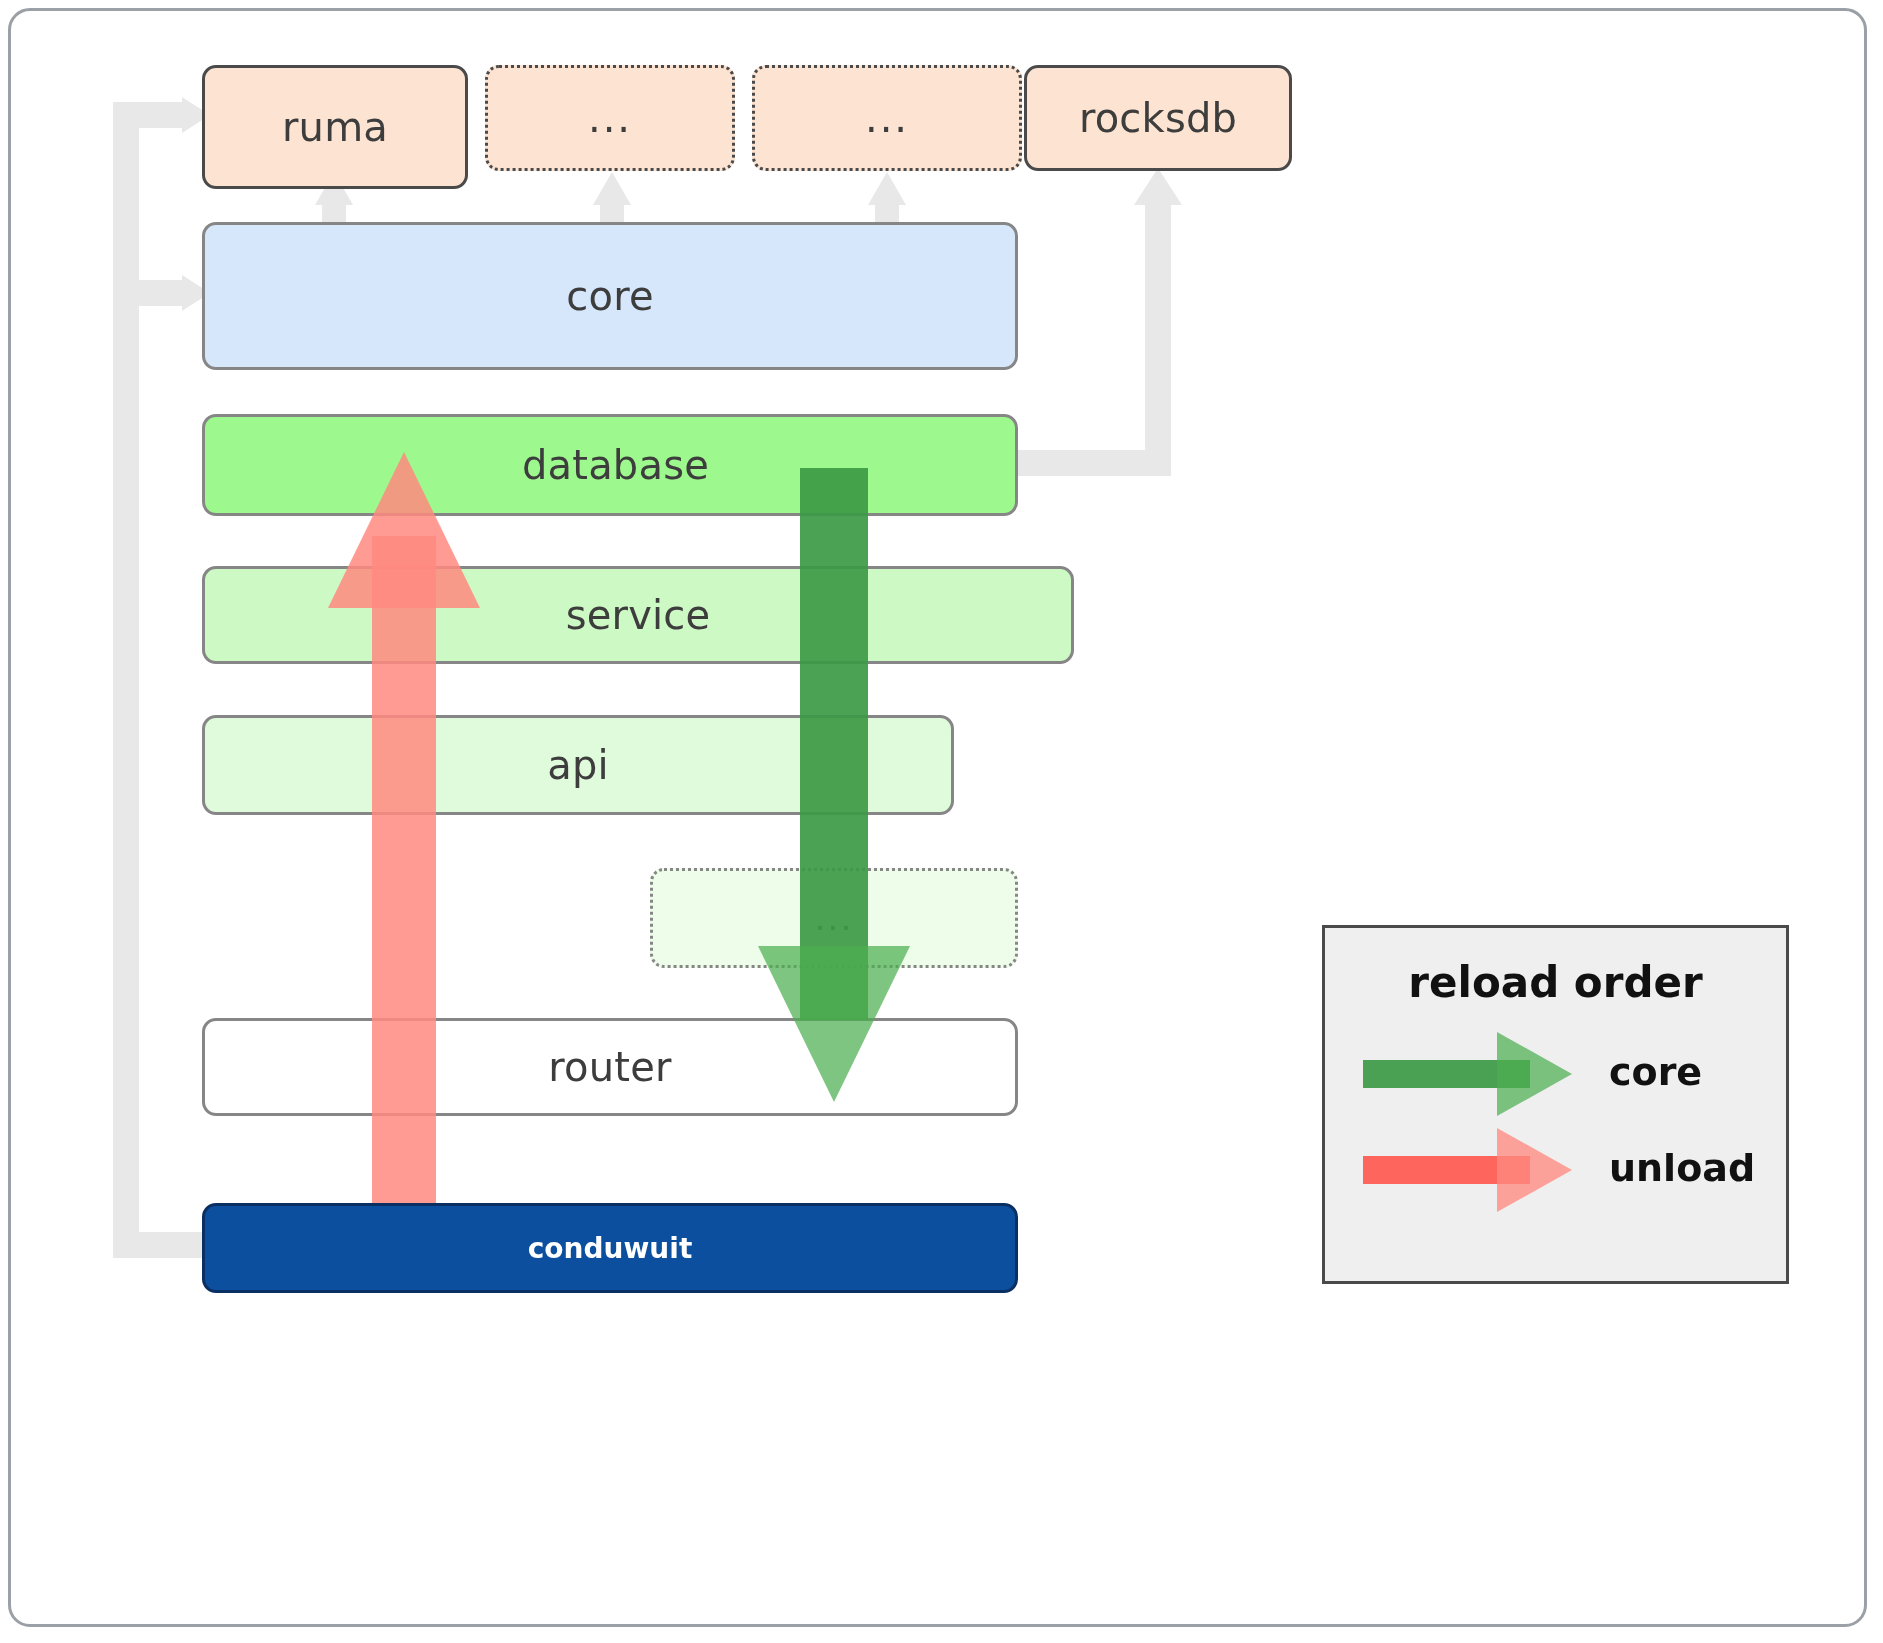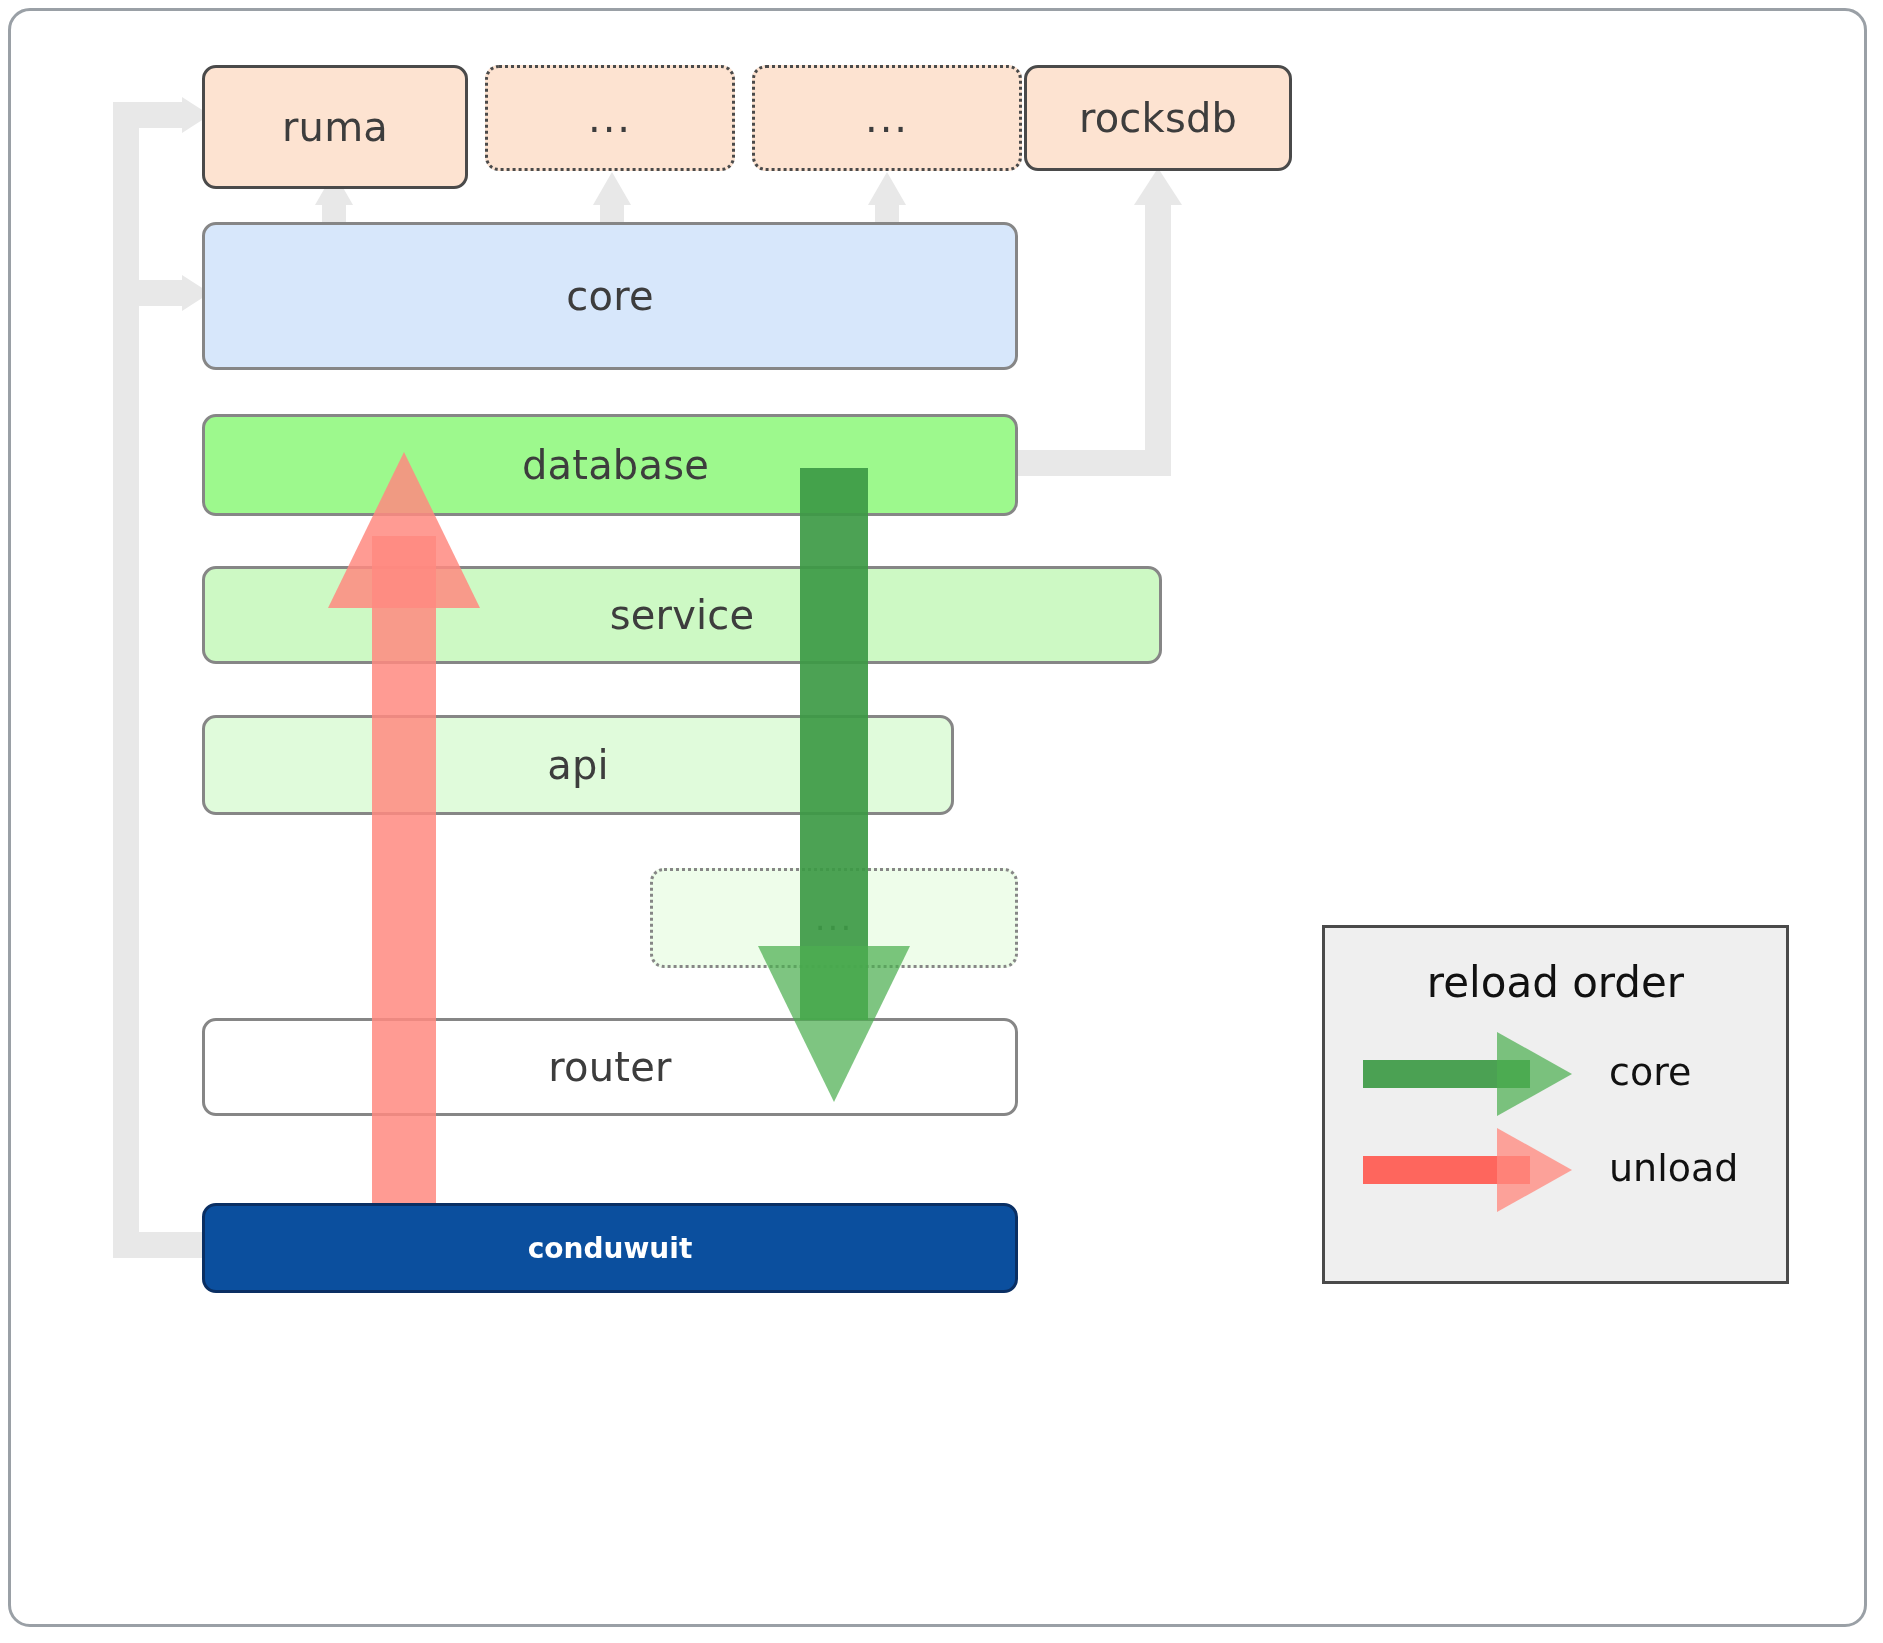--- a/index.html
+++ b/index.html
@@ -165,21 +165,21 @@
   </div>
 
   <div class="node layer layer-core" style="left:202px; top:222px; width:816px; height:148px;">
     <span>core</span>
   </div>
 
   <div class="node layer layer-database" style="left:202px; top:414px; width:816px; height:102px;padding-left:11px;">
     <span>database</span>
   </div>
 
-  <div class="node layer layer-service" style="left:202px; top:566px; width:960px; height:98px;">
+  <div class="node layer layer-service" style="left:202px; top:566px; width:872px; height:98px;">
     <span>service</span>
   </div>
 
   <div class="node layer layer-api" style="left:202px; top:715px; width:752px; height:100px;">
     <span>api</span>
   </div>
 
 
   <div class="node layer-dots node layer-dots" style="left:650px; top:868px; width:368px; height:100px; display:flex; align-items:center; justify-content:center; border-radius:14px;">
     <span class="dots-glyph layer-dots-label">...</span>
@@ -199,21 +199,21 @@
     <g>
       <rect x="800" y="468" width="68" height="552" fill="#3d9a45" opacity="0.92"></rect>
       <polygon points="834,1102 758,946 910,946" fill="#4caf50" opacity="0.72"></polygon>
     </g>
   </svg>
 
   <div class="bin" style="left:202px; top:1203px; width:816px; height:90px;">
     <span>conduwuit</span>
   </div>
 
-  <div class="legend" style="left:1322px; top:925px; width:467px; height:359px;">
+  <div class="legend" style="left:1322px; top:925px; width:467px; height:359px;font-weight:bold;">
     <div class="legend-title">reload order</div>
 
     <svg style="position:absolute; left:0; top:0; width:467px; height:359px;" viewBox="0 0 467 359" xmlns="http://www.w3.org/2000/svg">
 
       <g>
         <rect x="38" y="132" width="167" height="28" fill="#3d9a45" opacity="0.92"></rect>
         <polygon points="247,146 172,188 172,104" fill="#4caf50" opacity="0.72"></polygon>
       </g>
 
       <g>

